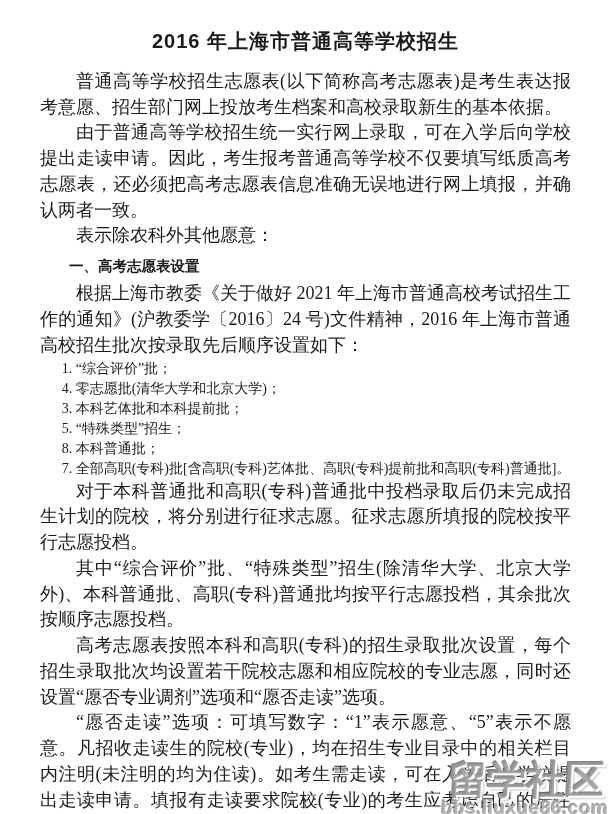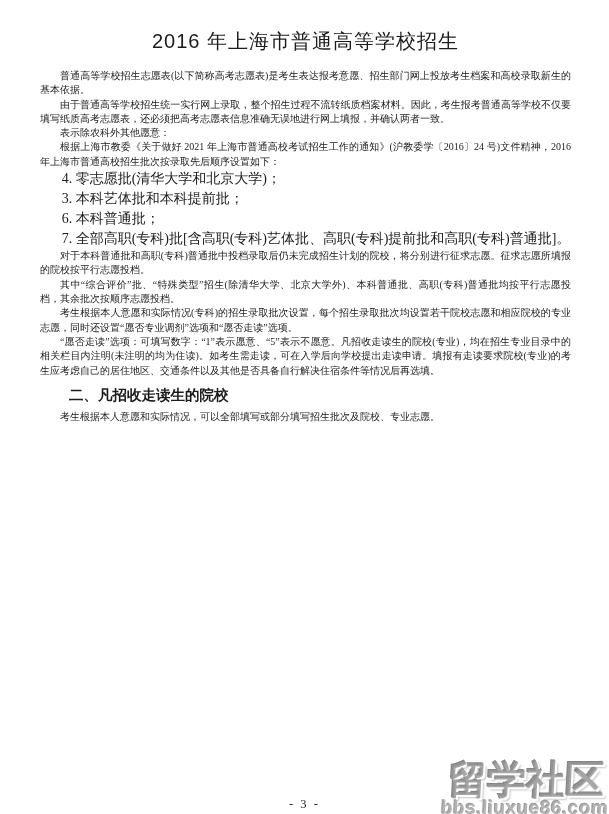--- a/index.html
+++ b/index.html
@@ -14,29 +14,29 @@
     overflow: hidden;
     color: #1b1b1b;
     font-family: "Liberation Serif", "DejaVu Serif", serif;
   }
   .page {
     padding: 26px 38px 0 40px;
   }
   .title {
     text-align: center;
     font-family: "Liberation Sans", "DejaVu Sans", sans-serif;
-    font-weight: normal;
+    font-weight: bold;
     font-size: 20px;
     line-height: 1.5;
     margin-bottom: 13px;
     letter-spacing: 1px;
   }
   .para {
     margin: 0;
-    font-size: 10px;
+    font-size: 18px;
     line-height: 1.43;
     text-align: justify;
     text-indent: 2em;
     word-break: break-all;
   }
   .heading {
     margin: 7px 0 5px 0;
     font-family: "Liberation Sans", "DejaVu Sans", sans-serif;
     font-weight: bold;
     font-size: 14.5px;
@@ -96,33 +96,36 @@
 </head>
 <body>
 
 <div class="page">
 
   <div class="title">
     <div>2016 年上海市普通高等学校招生</div>
   </div>
 
   <p class="para">普通高等学校招生志愿表(以下简称高考志愿表)是考生表达报考意愿、招生部门网上投放考生档案和高校录取新生的基本依据。</p>
-  <p class="para">由于普通高等学校招生统一实行网上录取，整个招生过程不流转纸质档案材料。因此，考生报考普通高等学校不仅要填写纸质高考志愿表，还必须把高考志愿表信息准确无误地进行网上填报，并确认两者一致。</p>
+  <p class="para">由于普通高等学校招生统一实行网上录取，可在入学后向学校提出走读申请。因此，考生报考普通高等学校不仅要填写纸质高考志愿表，还必须把高考志愿表信息准确无误地进行网上填报，并确认两者一致。</p>
   <p class="para">表示除农科外其他愿意：</p>
 
+  <p class="heading">一、高考志愿表设置</p>
   <p class="para">根据上海市教委《关于做好 2021 年上海市普通高校考试招生工作的通知》(沪教委学〔2016〕24 号)文件精神，2016 年上海市普通高校招生批次按录取先后顺序设置如下：</p>
 
+  <p class="list-item">1. “综合评价”批；</p>
   <p class="list-item">4. 零志愿批(清华大学和北京大学)；</p>
   <p class="list-item">3. 本科艺体批和本科提前批；</p>
-  <p class="list-item">6. 本科普通批；</p>
+  <p class="list-item">5. “特殊类型”招生；</p>
+  <p class="list-item">8. 本科普通批；</p>
   <p class="list-item">7. 全部高职(专科)批[含高职(专科)艺体批、高职(专科)提前批和高职(专科)普通批]。</p>
 
   <p class="para">对于本科普通批和高职(专科)普通批中投档录取后仍未完成招生计划的院校，将分别进行征求志愿。征求志愿所填报的院校按平行志愿投档。</p>
   <p class="para">其中“综合评价”批、“特殊类型”招生(除清华大学、北京大学外)、本科普通批、高职(专科)普通批均按平行志愿投档，其余批次按顺序志愿投档。</p>
-  <p class="para">考生根据本人意愿和实际情况(专科)的招生录取批次设置，每个招生录取批次均设置若干院校志愿和相应院校的专业志愿，同时还设置“愿否专业调剂”选项和“愿否走读”选项。</p>
+  <p class="para">高考志愿表按照本科和高职(专科)的招生录取批次设置，每个招生录取批次均设置若干院校志愿和相应院校的专业志愿，同时还设置“愿否专业调剂”选项和“愿否走读”选项。</p>
   <p class="para">“愿否走读”选项：可填写数字：“1”表示愿意、“5”表示不愿意。凡招收走读生的院校(专业)，均在招生专业目录中的相关栏目内注明(未注明的均为住读)。如考生需走读，可在入学后向学校提出走读申请。填报有走读要求院校(专业)的考生应考虑自己的居住地区、交通条件以及其他是否具备自行解决住宿条件等情况后再选填。</p>
 
   <p class="heading">二、凡招收走读生的院校</p>
   <p class="para">考生根据本人意愿和实际情况，可以全部填写或部分填写招生批次及院校、专业志愿。</p>
 
 </div>
 
 <div class="footer">- 3 -</div>
 
 <div class="watermark">

